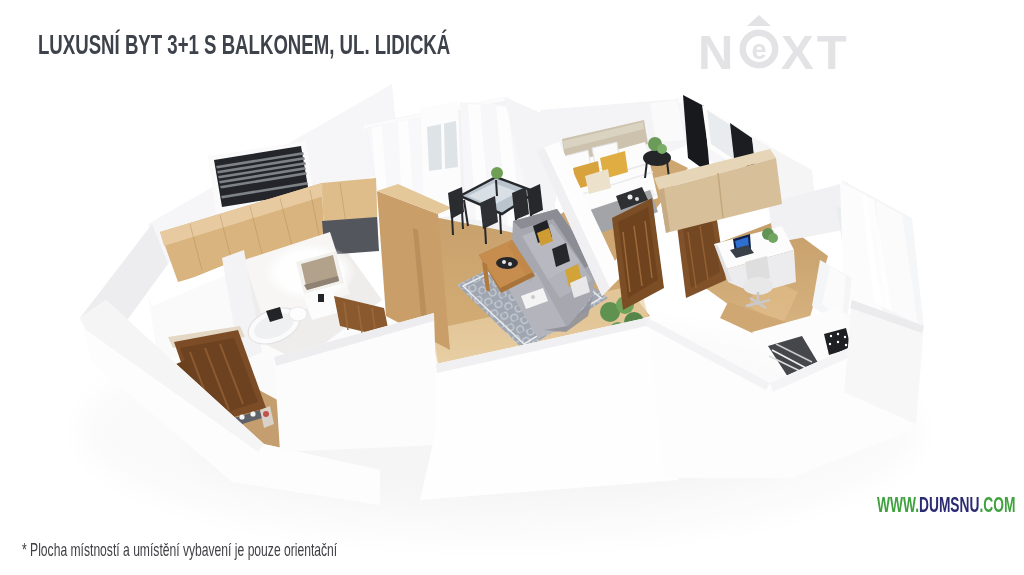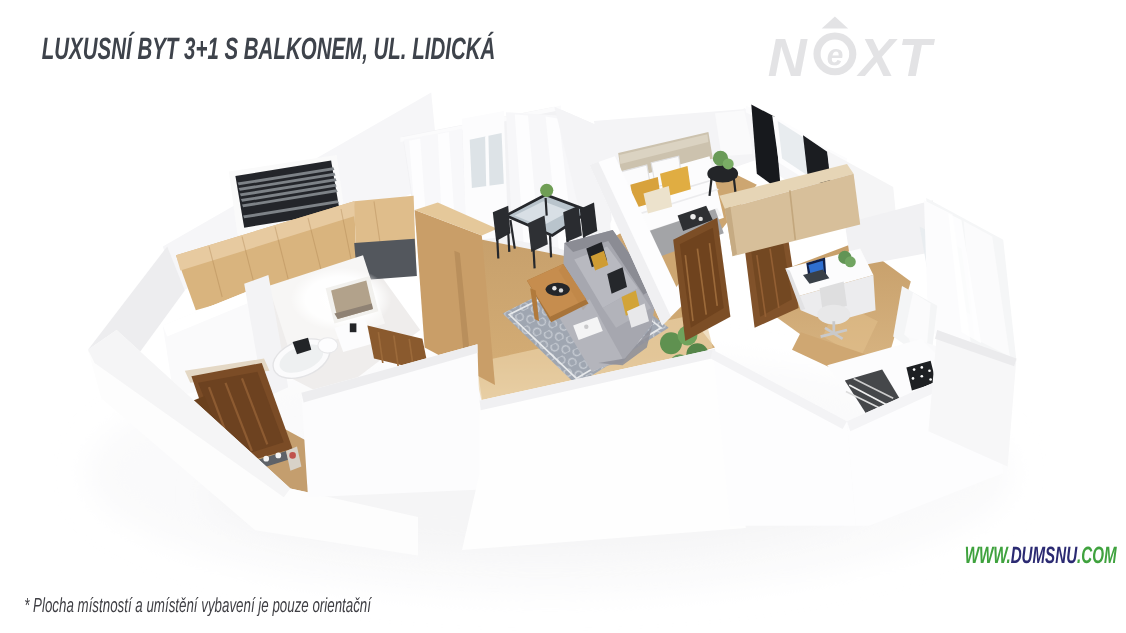--- a/index.html
+++ b/index.html
@@ -1,17 +1,17 @@
 <!DOCTYPE html>
 <html><head>
 <meta charset="utf-8">
 <style>
   html,body{margin:0;padding:0;background:#fff;}
   #stage{position:relative;width:1024px;height:575px;overflow:hidden;background:#fff;
-         font-family:"Liberation Sans", sans-serif;font-style:italic;}
+         font-family:"Liberation Sans", sans-serif;}
   svg{position:absolute;left:0;top:0;}
 </style>
 </head>
 <body>
 <div id="stage">
 
 <svg width="1024" height="575" viewBox="0 0 1024 575">
   <defs>
     <linearGradient id="floorLiv" x1="0" y1="0" x2="0" y2="1">
       <stop offset="0" stop-color="#c69f6b"></stop>

